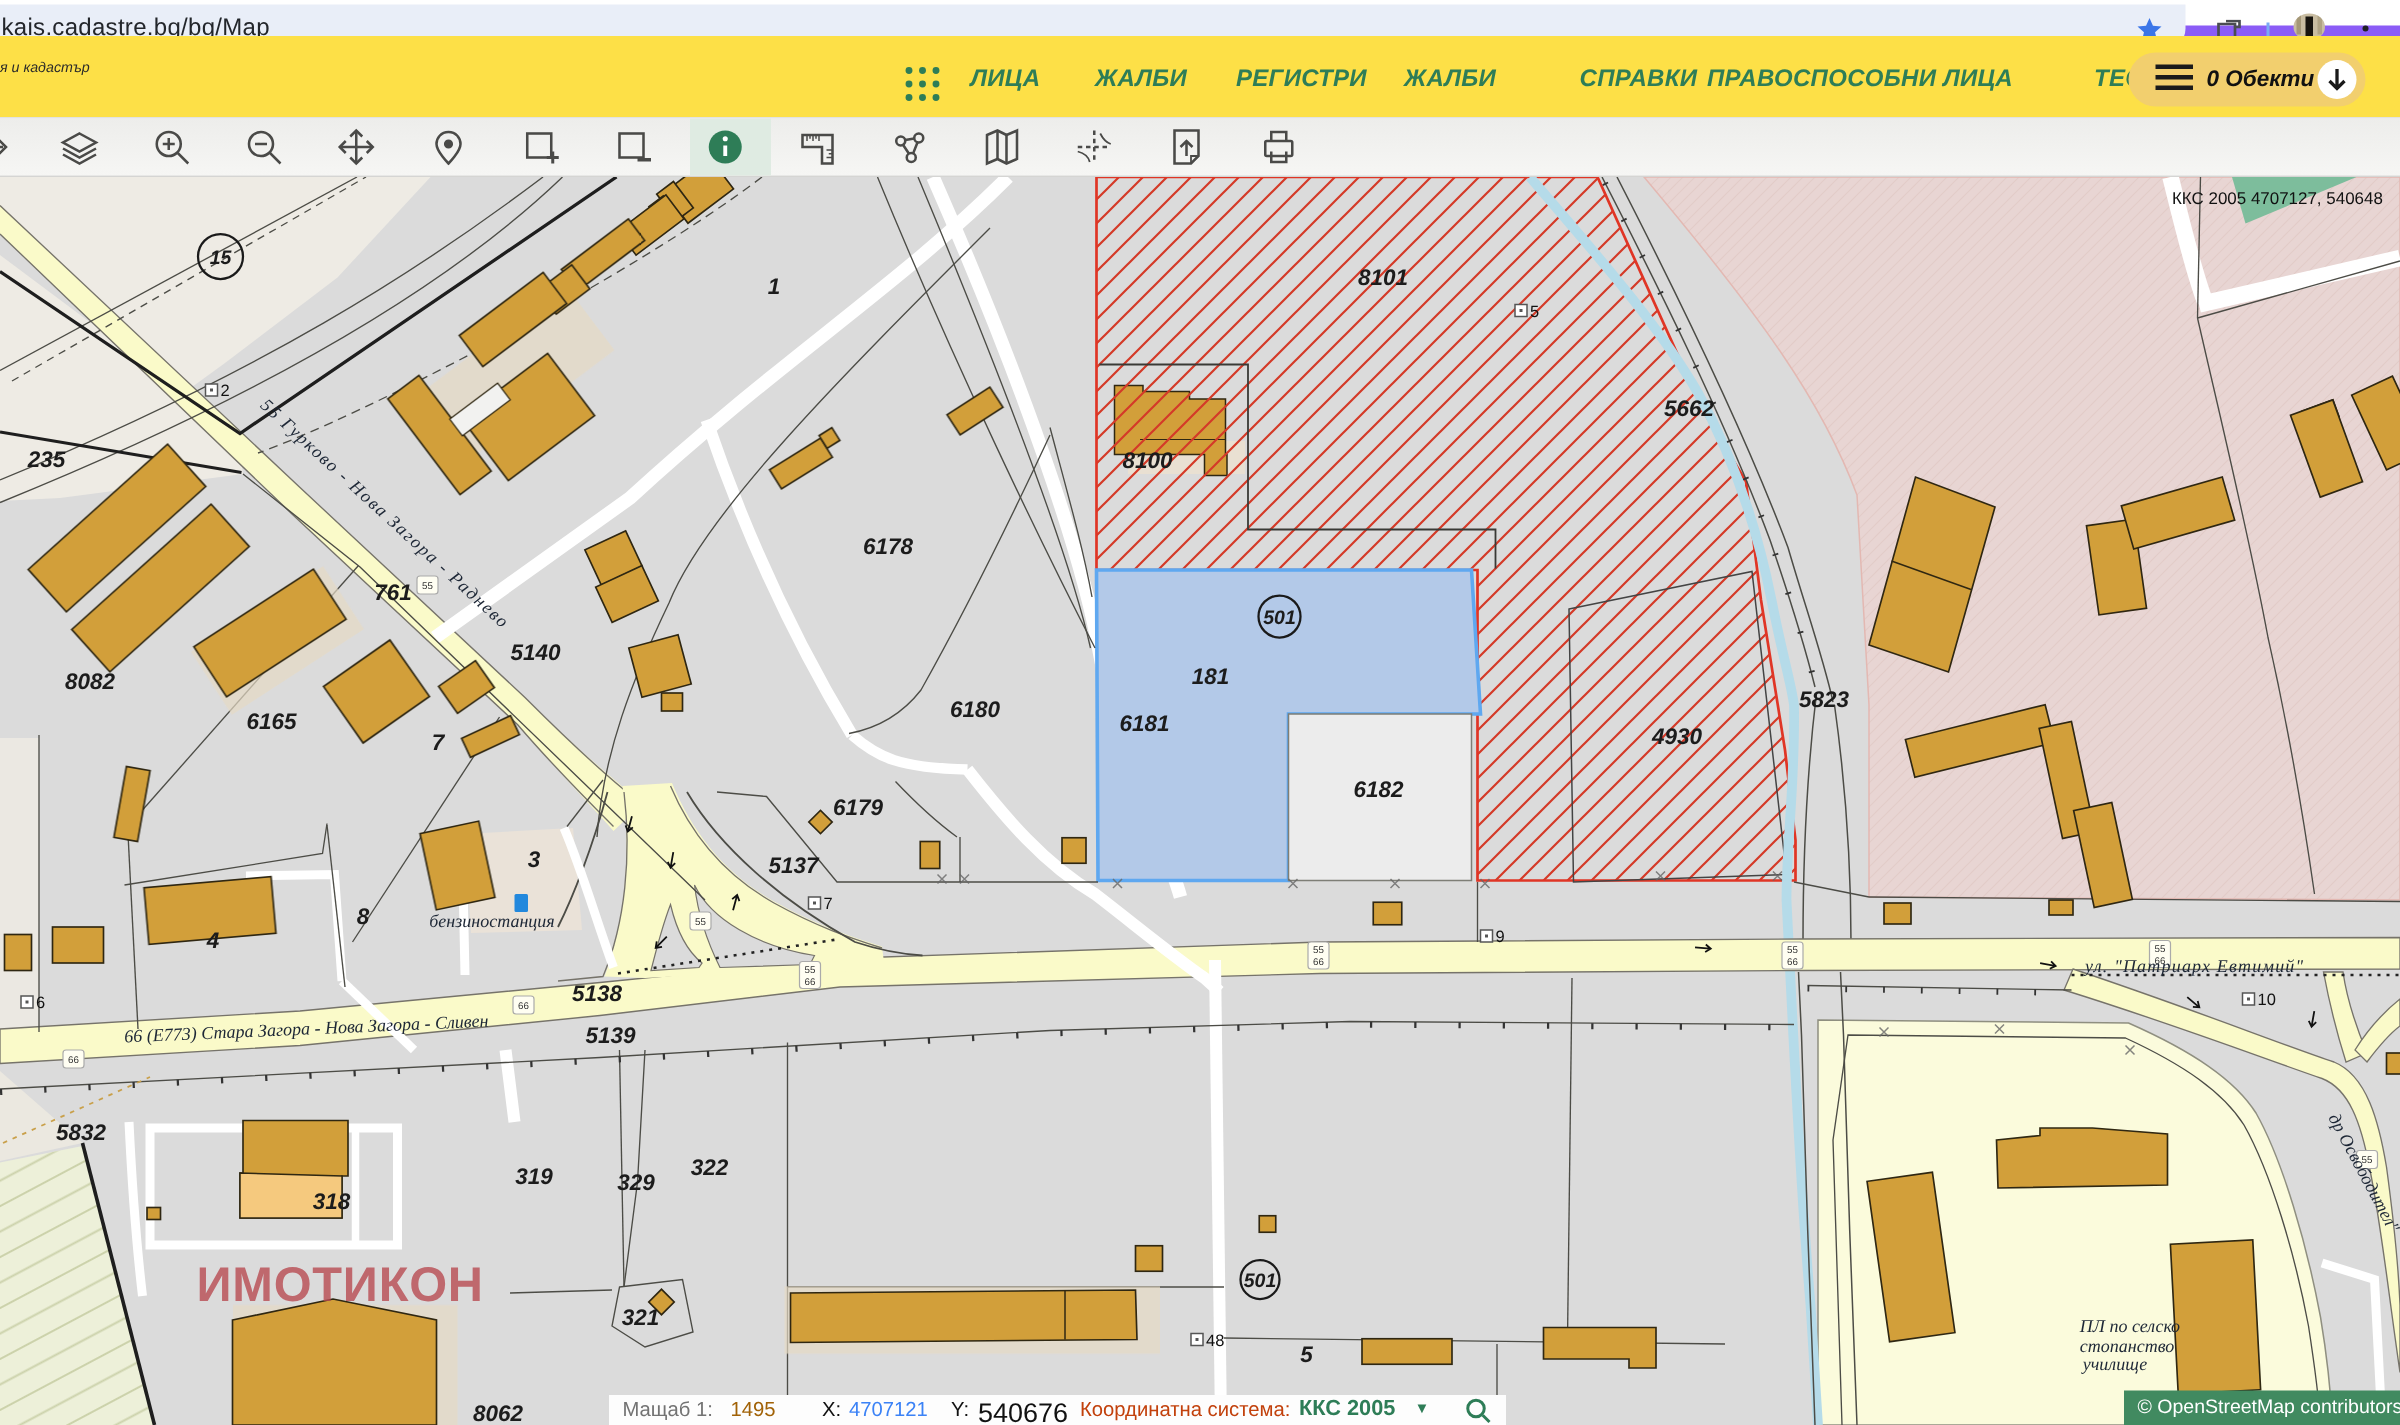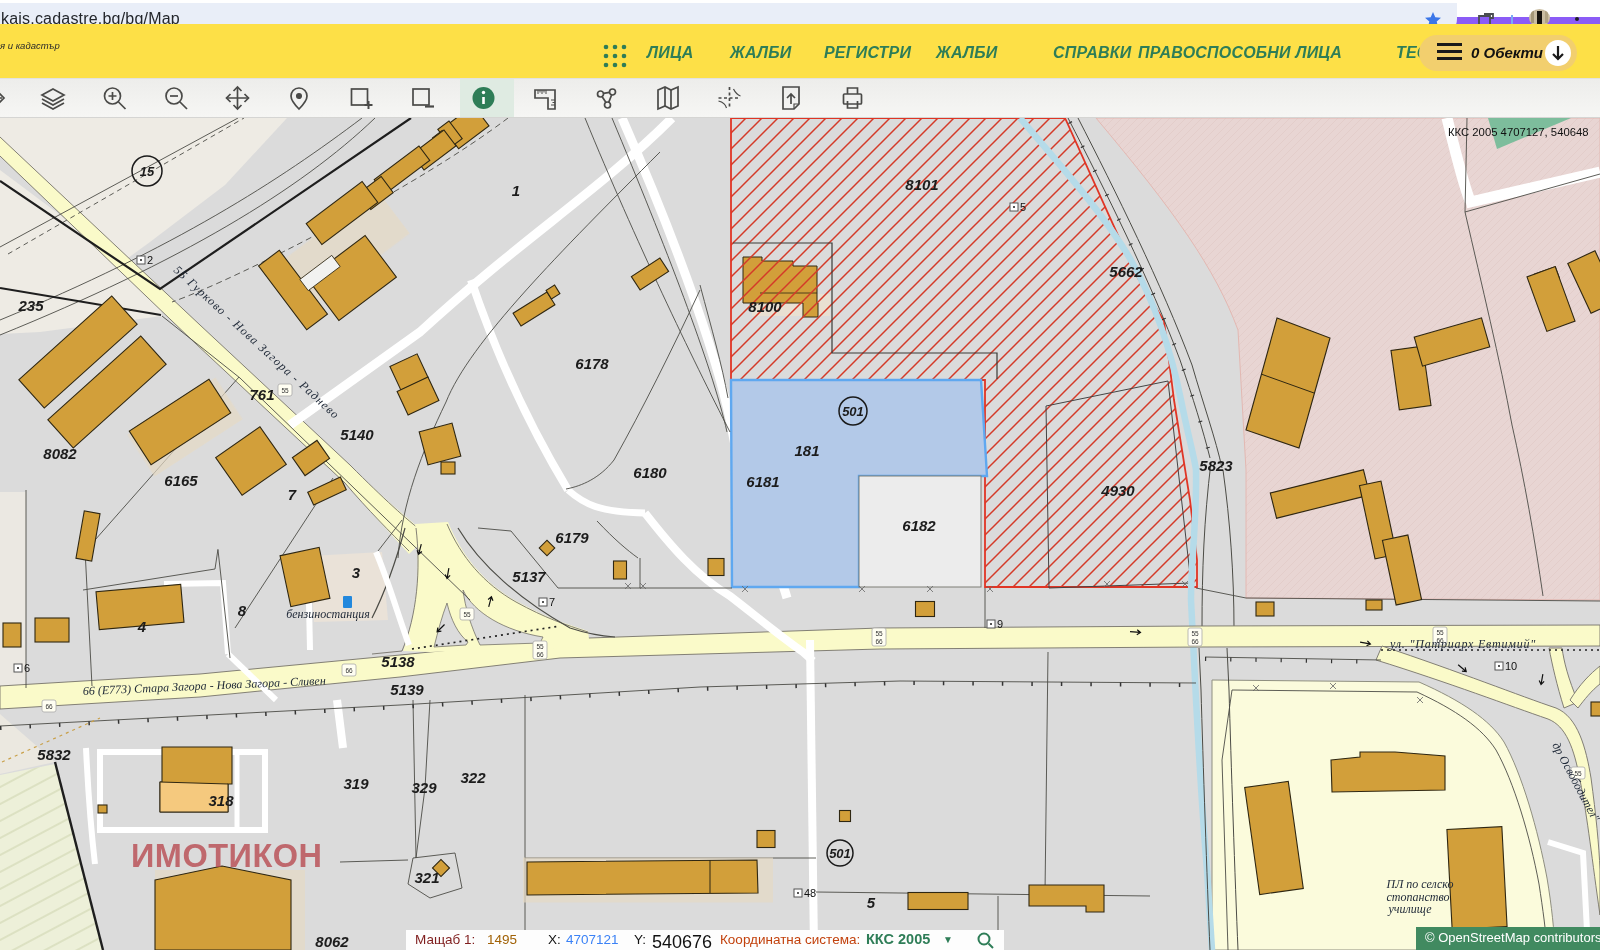--- a/index.html
+++ b/index.html
@@ -461,21 +461,21 @@
 <text x="1552" y="745" transform="rotate(62 1552 745)" class="rserif" font-size="11">др Освободител"</text>
 <text x="1420" y="888" text-anchor="middle" class="rserif" font-size="11" fill="#47604a">ПЛ по селско</text>
 <text x="1418" y="901" text-anchor="middle" class="rserif" font-size="11" fill="#47604a">стопанство</text>
 <text x="1410" y="913" text-anchor="middle" class="rserif" font-size="11" fill="#47604a">училище</text>
 <text x="328" y="618" text-anchor="middle" class="rserif" font-size="9.5">бензиностанция</text>
 <rect x="343" y="596" width="9" height="12" rx="1" fill="#2288dd"></rect>
 <text x="131" y="867" font-size="32.5" font-weight="bold" fill="#b84b52" opacity="0.8" font-family="Liberation Sans,sans-serif" letter-spacing="0.5">ИМОТИКОН</text>
     </svg>
 
 <div class="abs" style="left:406px;top:930px;width:598px;height:20px;background:#fdfdfd;"></div>
-<div class="abs" style="left:415px;top:932px;font-size:13.5px;color:#7f1d1d;">Мащаб 1:</div>
+<div class="abs" style="left:415px;top:932px;font-size:13.5px;color:#737373;">Мащаб 1:</div>
 <div class="abs" style="left:487px;top:932px;font-size:13.5px;color:#a16207;">1495</div>
 <div class="abs" style="left:548px;top:932px;font-size:13.5px;color:#111;">X:</div>
 <div class="abs" style="left:566px;top:932px;font-size:13.5px;color:#3b82f6;">4707121</div>
 <div class="abs" style="left:634px;top:932px;font-size:13.5px;color:#111;">Y:</div>
 <div class="abs" style="left:652px;top:932px;font-size:18px;color:#111;">540676</div>
 <div class="abs" style="left:720px;top:932px;font-size:13.5px;color:#c2410c;">Координатна система:</div>
 <div class="abs" style="left:866px;top:931px;font-size:14.5px;font-weight:bold;color:#2e7d57;">ККС 2005</div>
 <div class="abs" style="left:943px;top:934px;font-size:10px;color:#2e7d57;">▼</div>
 <svg class="abs" style="left:976px;top:931px" width="20" height="19" viewBox="0 0 20 19">
       <circle cx="8" cy="8" r="5.5" fill="none" stroke="#2e7d57" stroke-width="2"></circle>

